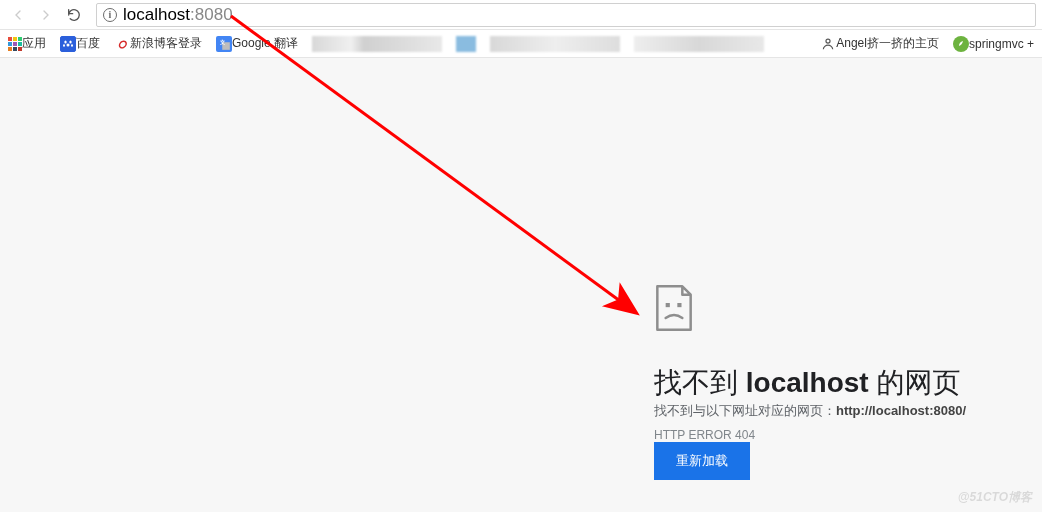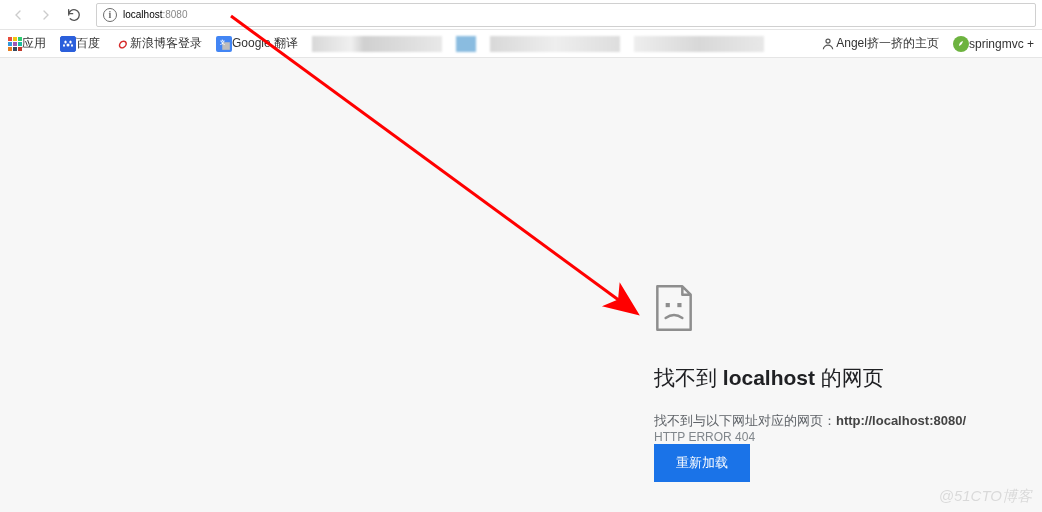--- a/index.html
+++ b/index.html
@@ -4,21 +4,21 @@
   <style>
     * { box-sizing: border-box; margin: 0; padding: 0; }
     body { font-family: Arial, "Microsoft YaHei", sans-serif; width: 1042px; height: 512px; background: #fff; overflow: hidden; position: relative; }
     
     .toolbar { height: 30px; display: flex; align-items: center; padding: 0 6px; border-bottom: 1px solid #e5e5e5; gap: 4px; }
     .nav-btn { width: 24px; height: 24px; display: flex; align-items: center; justify-content: center; color: #888; cursor: default; }
     .nav-btn.disabled { color: #ccc; }
     .nav-btn.active { color: #555; }
     .address-bar { flex: 1; height: 24px; border: 1px solid #d0d0d0; border-radius: 2px; display: flex; align-items: center; padding: 0 6px; margin-left: 6px; }
     .info-icon { width: 14px; height: 14px; border: 1.3px solid #6b6b6b; border-radius: 50%; display: flex; align-items: center; justify-content: center; font-size: 10px; color: #6b6b6b; font-weight: bold; font-family: serif; }
-    .url-text { margin-left: 6px; font-size: 10px; color: #333; }
+    .url-text { margin-left: 6px; font-size: 17px; color: #333; }
     .url-host { color: #000; }
     .url-port { color: #888; }
     
     .bookmarks-bar { height: 28px; display: flex; align-items: center; padding: 0 8px; gap: 14px; border-bottom: 1px solid #e5e5e5; font-size: 12px; color: #333; }
     .bookmark-item { display: flex; align-items: center; gap: 0; white-space: nowrap; cursor: pointer; }
     .apps-icon { display: grid; grid-template-columns: repeat(3, 4px); grid-template-rows: repeat(3, 4px); gap: 1px; }
     .apps-icon span:nth-child(1){background:#e74c3c;} .apps-icon span:nth-child(2){background:#f1c40f;}
     .apps-icon span:nth-child(3){background:#2ecc71;} .apps-icon span:nth-child(4){background:#3498db;}
     .apps-icon span:nth-child(5){background:#9b59b6;} .apps-icon span:nth-child(6){background:#1abc9c;}
     .apps-icon span:nth-child(7){background:#e67e22;} .apps-icon span:nth-child(8){background:#34495e;}
@@ -31,28 +31,28 @@
     .spring { background:#6db33f; border-radius:50%;}
     .blur-block { width:130px; height:16px; background: linear-gradient(90deg, #d8d8d8 0%, #e8e8e8 20%, #f0f0f0 30%, #d0d0d0 40%, #e8e8e8 100%); filter: blur(1px); }
     .blur-block2 { width:20px; height:16px; background:#8abce0; filter: blur(1px);} 
     .blur-block3 { width:130px; height:16px; background: linear-gradient(90deg, #d8d8d8, #eee, #ddd); filter: blur(1px); }
     .blur-block4 { width:130px; height:16px; background: linear-gradient(90deg, #eee, #d8d8d8, #e8e8e8); filter: blur(1px); }
     
     .content { position: absolute; left: 0; right: 0; top: 58px; bottom: 0; background: #f7f7f7; }
     
     .error-block { position: absolute; left: 654px; top: 226px; width: 380px; }
     .frown-icon { width: 40px; height: 48px; margin-bottom: 28px; }
-    .error-heading { font-size: 21px; color: #202124; margin-bottom: 20px; font-weight: normal; }
+    .error-heading { font-size: 28px; color: #202124; font-weight: normal; }
     .error-heading b { font-weight: bold; }
-    .error-desc { font-size: 13px; color: #5f6368; margin-bottom: 0; }
+    .error-desc { font-size: 13px; color: #5f6368; margin-bottom: 8px; }
     .error-desc b { color: #444; }
     .error-code { font-size: 12px; color: #80868b; }
     .reload-btn { background: #1a73e8; color: #fff; border: none; padding: 10px 22px; font-size: 13px; cursor: pointer; }
     
-    .watermark { position: absolute; right: 10px; bottom: 6px; font-size: 15px; color: rgba(0,0,0,0.12); font-style: italic;}
+    .watermark { position: absolute; right: 10px; bottom: 6px; font-size: 12px; color: rgba(0,0,0,0.12); font-style: italic; font-weight: bold;}
     
     .arrow-svg { position: absolute; left: 225px; top: 10px; pointer-events: none; }
   </style>
 </head>
 <body>
 
 <div class="toolbar">
   <div class="nav-btn disabled">
     <svg width="16" height="16" viewBox="0 0 24 24">
         <path d="M15 6l-6 6 6 6" stroke="currentColor" stroke-width="2" fill="none" stroke-linecap="round"></path>

